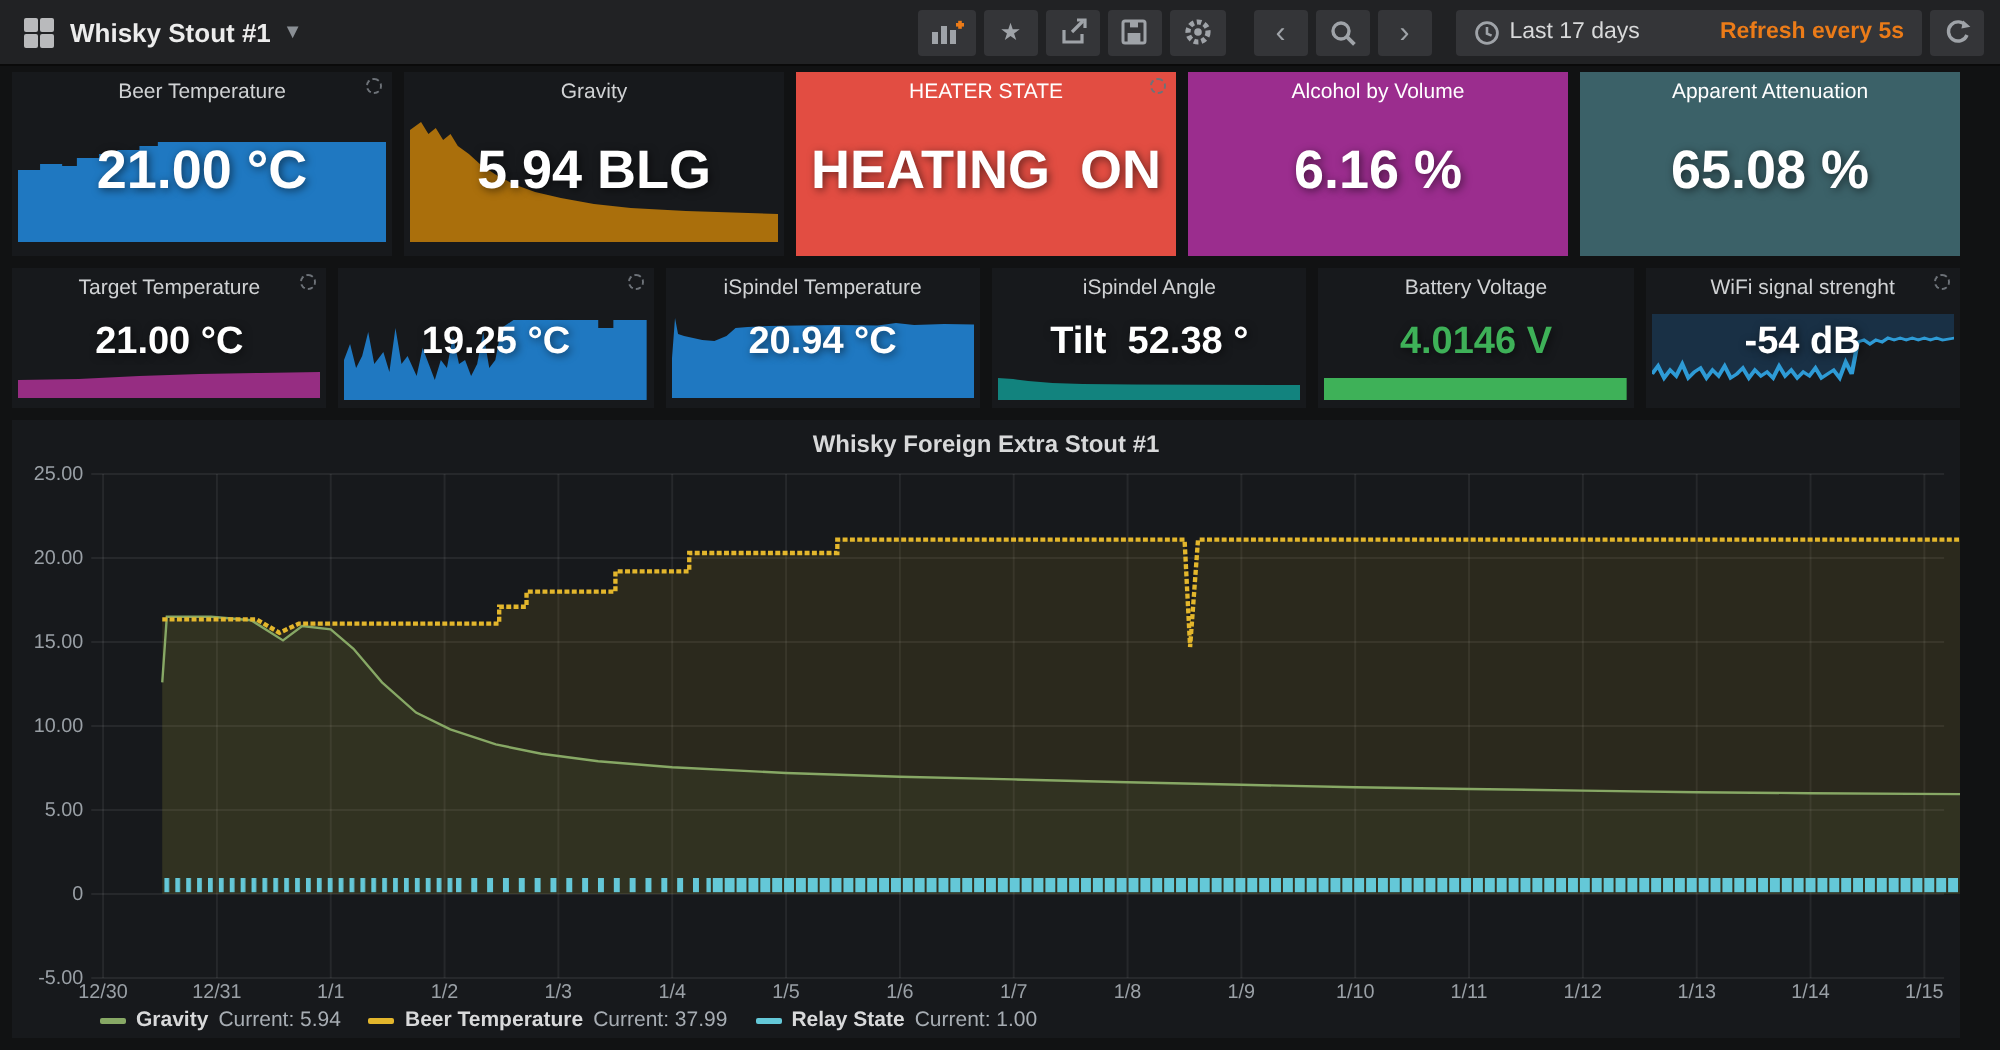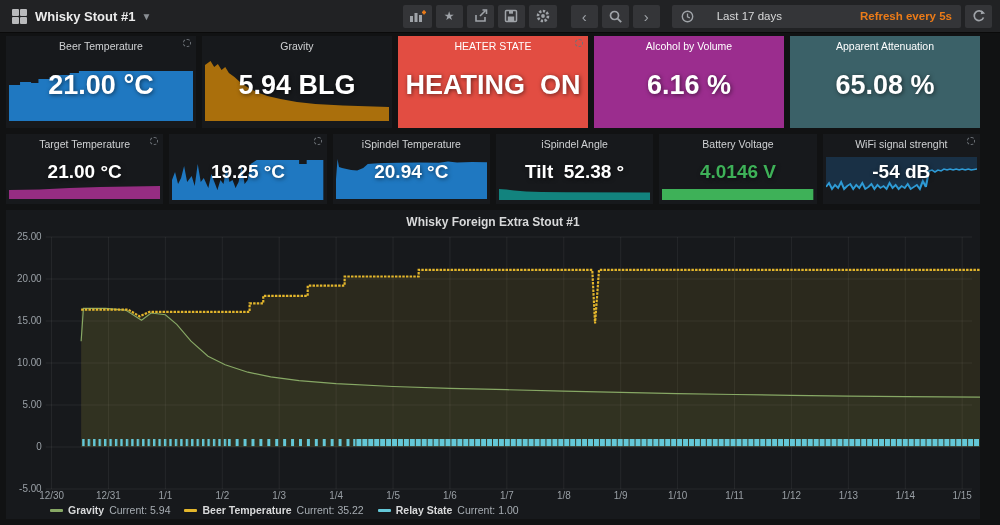--- a/index.html
+++ b/index.html
@@ -21,24 +21,24 @@
   .nav-title .caret{ color:#8a8f94; font-size:10px; margin-left:6px; }
   .nav-spacer{ flex:1; }
   .nav-btn{
     height:23px; min-width:27px; padding:0 6px; margin-left:4px;
     background:#343538; border-radius:2px; display:flex; align-items:center; justify-content:center;
     color:#9fa3a8; font-size:13px; cursor:pointer;
   }
   .nav-group{ display:flex; margin-left:10px; }
   .timepicker{
     margin-left:12px; height:23px; background:#343538; border-radius:2px;
-    display:flex; align-items:center; padding:0 9px; font-size:11.5px; cursor:pointer;gap:18px;
+    display:flex; align-items:center; padding:0 9px; font-size:11.5px; cursor:pointer;
   }
   .timepicker .tp-range{ color:#d8d9da; margin-left:5px; }
-  .timepicker .tp-refresh{ color:#eb7b18; font-weight:bold; margin-left:24px;padding-left:36px; }
+  .timepicker .tp-refresh{ color:#eb7b18; font-weight:bold; margin-left:4px;padding-left:36px; }
   
   .dash{ padding:3px 20px 0 6px; }
   .prow{ display:flex; gap:6px; }
   .prow1{ height:92px; margin-bottom:6px; }
   .prow2{ height:70px; margin-bottom:6px; }
   .panel{
     position:relative; flex:1; background:#17191c; overflow:hidden;
   }
   .panel .ptitle{
     position:relative; z-index:3; text-align:center; font-size:10.5px; font-weight:500;
@@ -323,21 +323,21 @@
     </svg>
     <div class="legend">
       <div class="legend-item">
         <span class="legend-swatch" style="background: rgb(135, 168, 101);"></span>
         <span class="legend-label">Gravity</span>
         <span class="legend-current">Current: 5.94</span>
       </div>
       <div class="legend-item">
         <span class="legend-swatch" style="background: rgb(227, 182, 44);"></span>
         <span class="legend-label">Beer Temperature</span>
-        <span class="legend-current">Current: 35.22</span>
+        <span class="legend-current">Current: 37.99</span>
       </div>
       <div class="legend-item">
         <span class="legend-swatch" style="background: rgb(100, 200, 216);"></span>
         <span class="legend-label">Relay State</span>
         <span class="legend-current">Current: 1.00</span>
       </div>
     </div>
   </div>
 </div>
 

